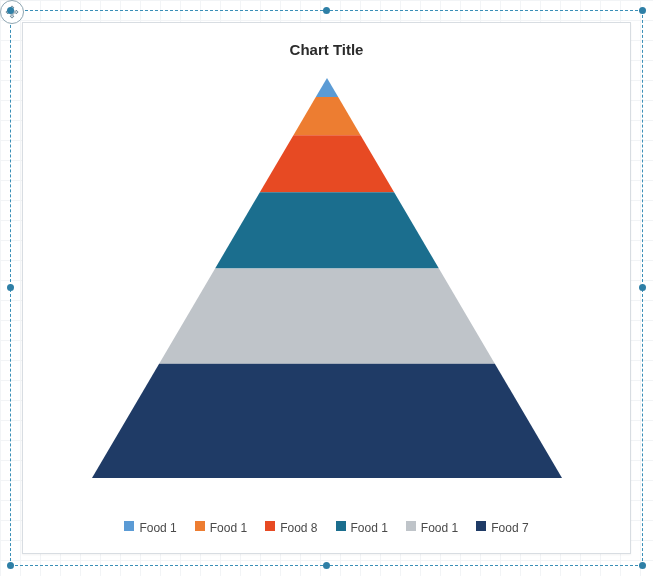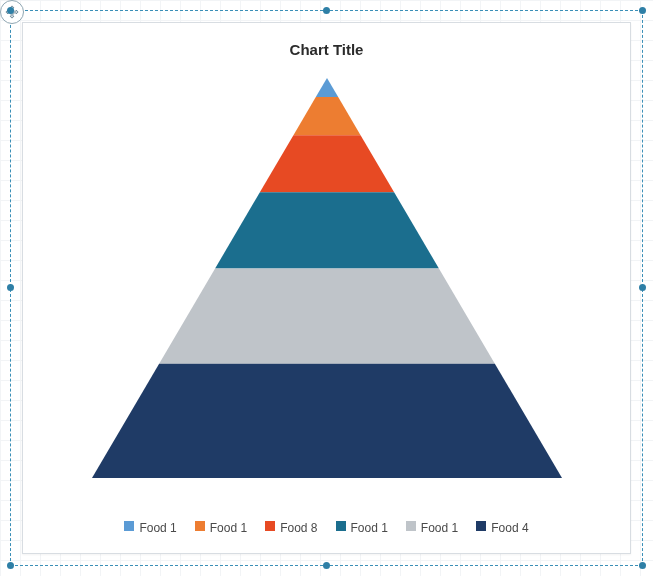--- a/index.html
+++ b/index.html
@@ -166,18 +166,18 @@
         <div class="legend-item">
           <span class="swatch" style="background: rgb(27, 110, 142);"></span>
           <span>Food 1</span>
         </div>
         <div class="legend-item">
           <span class="swatch" style="background: rgb(191, 196, 201);"></span>
           <span>Food 1</span>
         </div>
         <div class="legend-item">
           <span class="swatch" style="background: rgb(31, 59, 102);"></span>
-          <span>Food 4</span>
+          <span>Food 7</span>
         </div>
       </div>
   </div>
 
 </div>
 
 </body></html>

